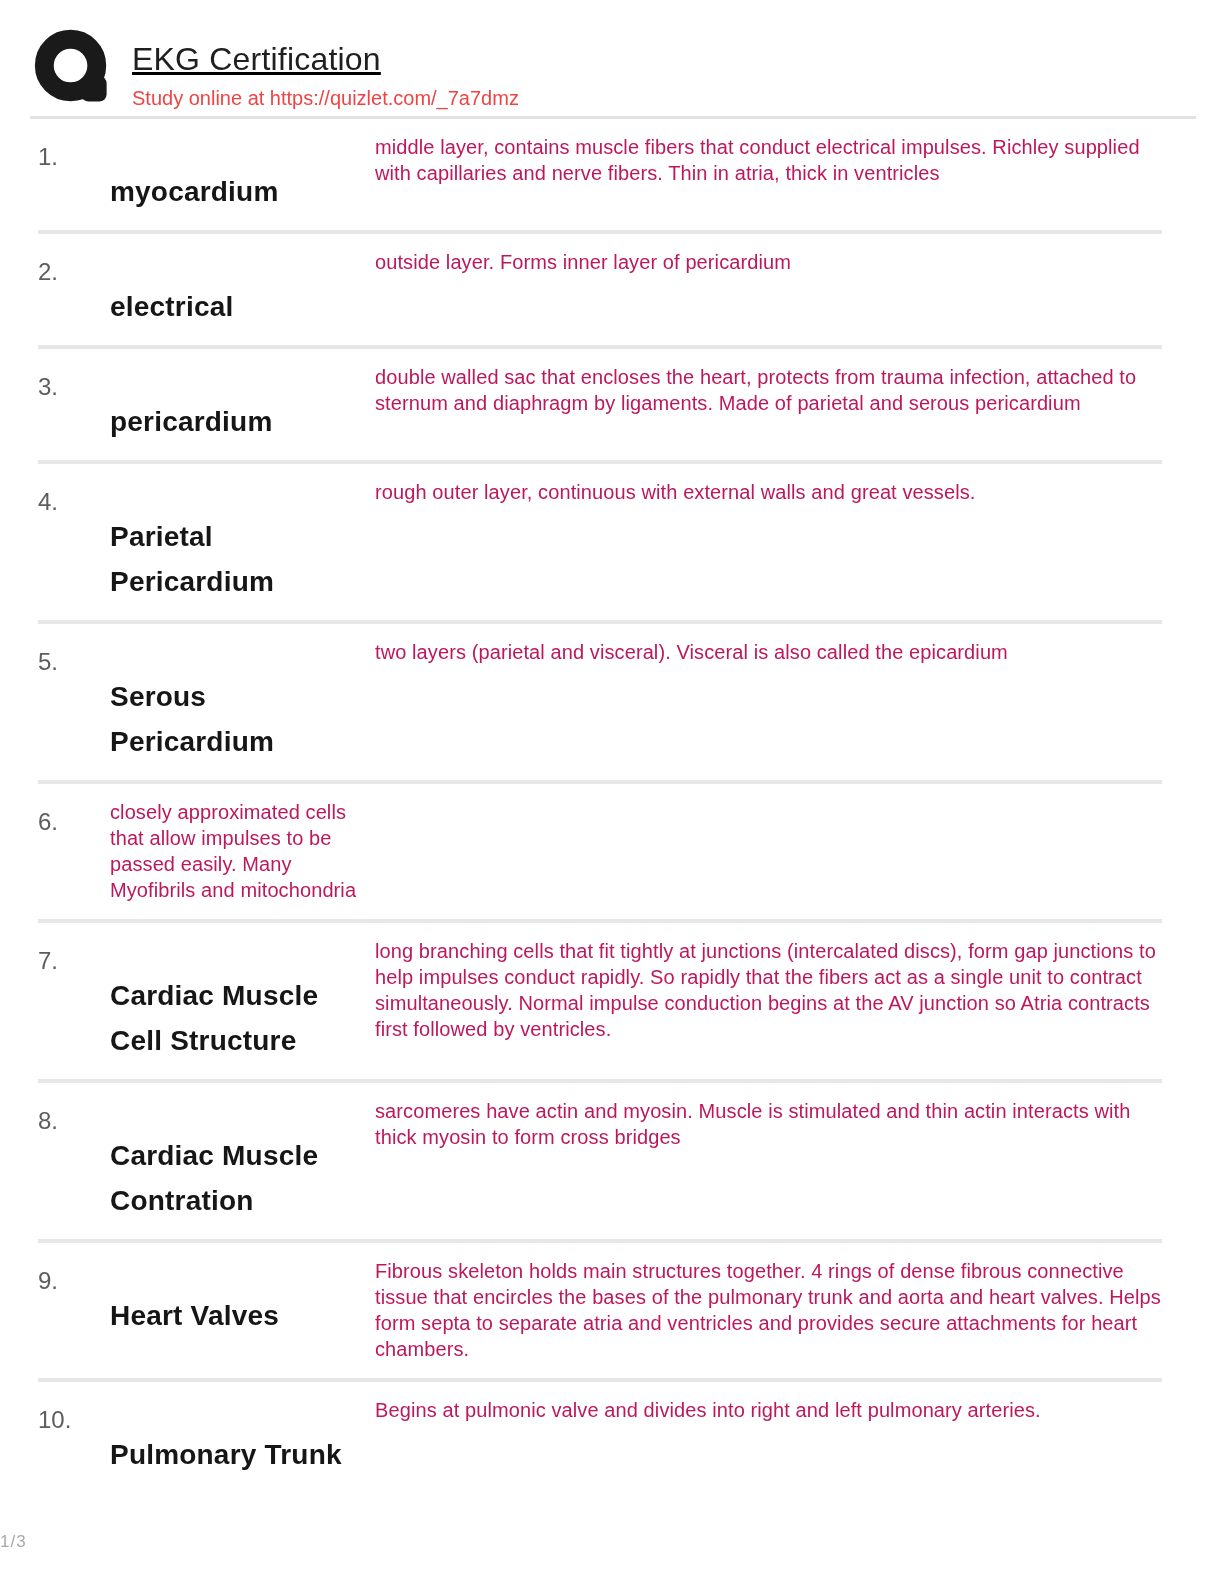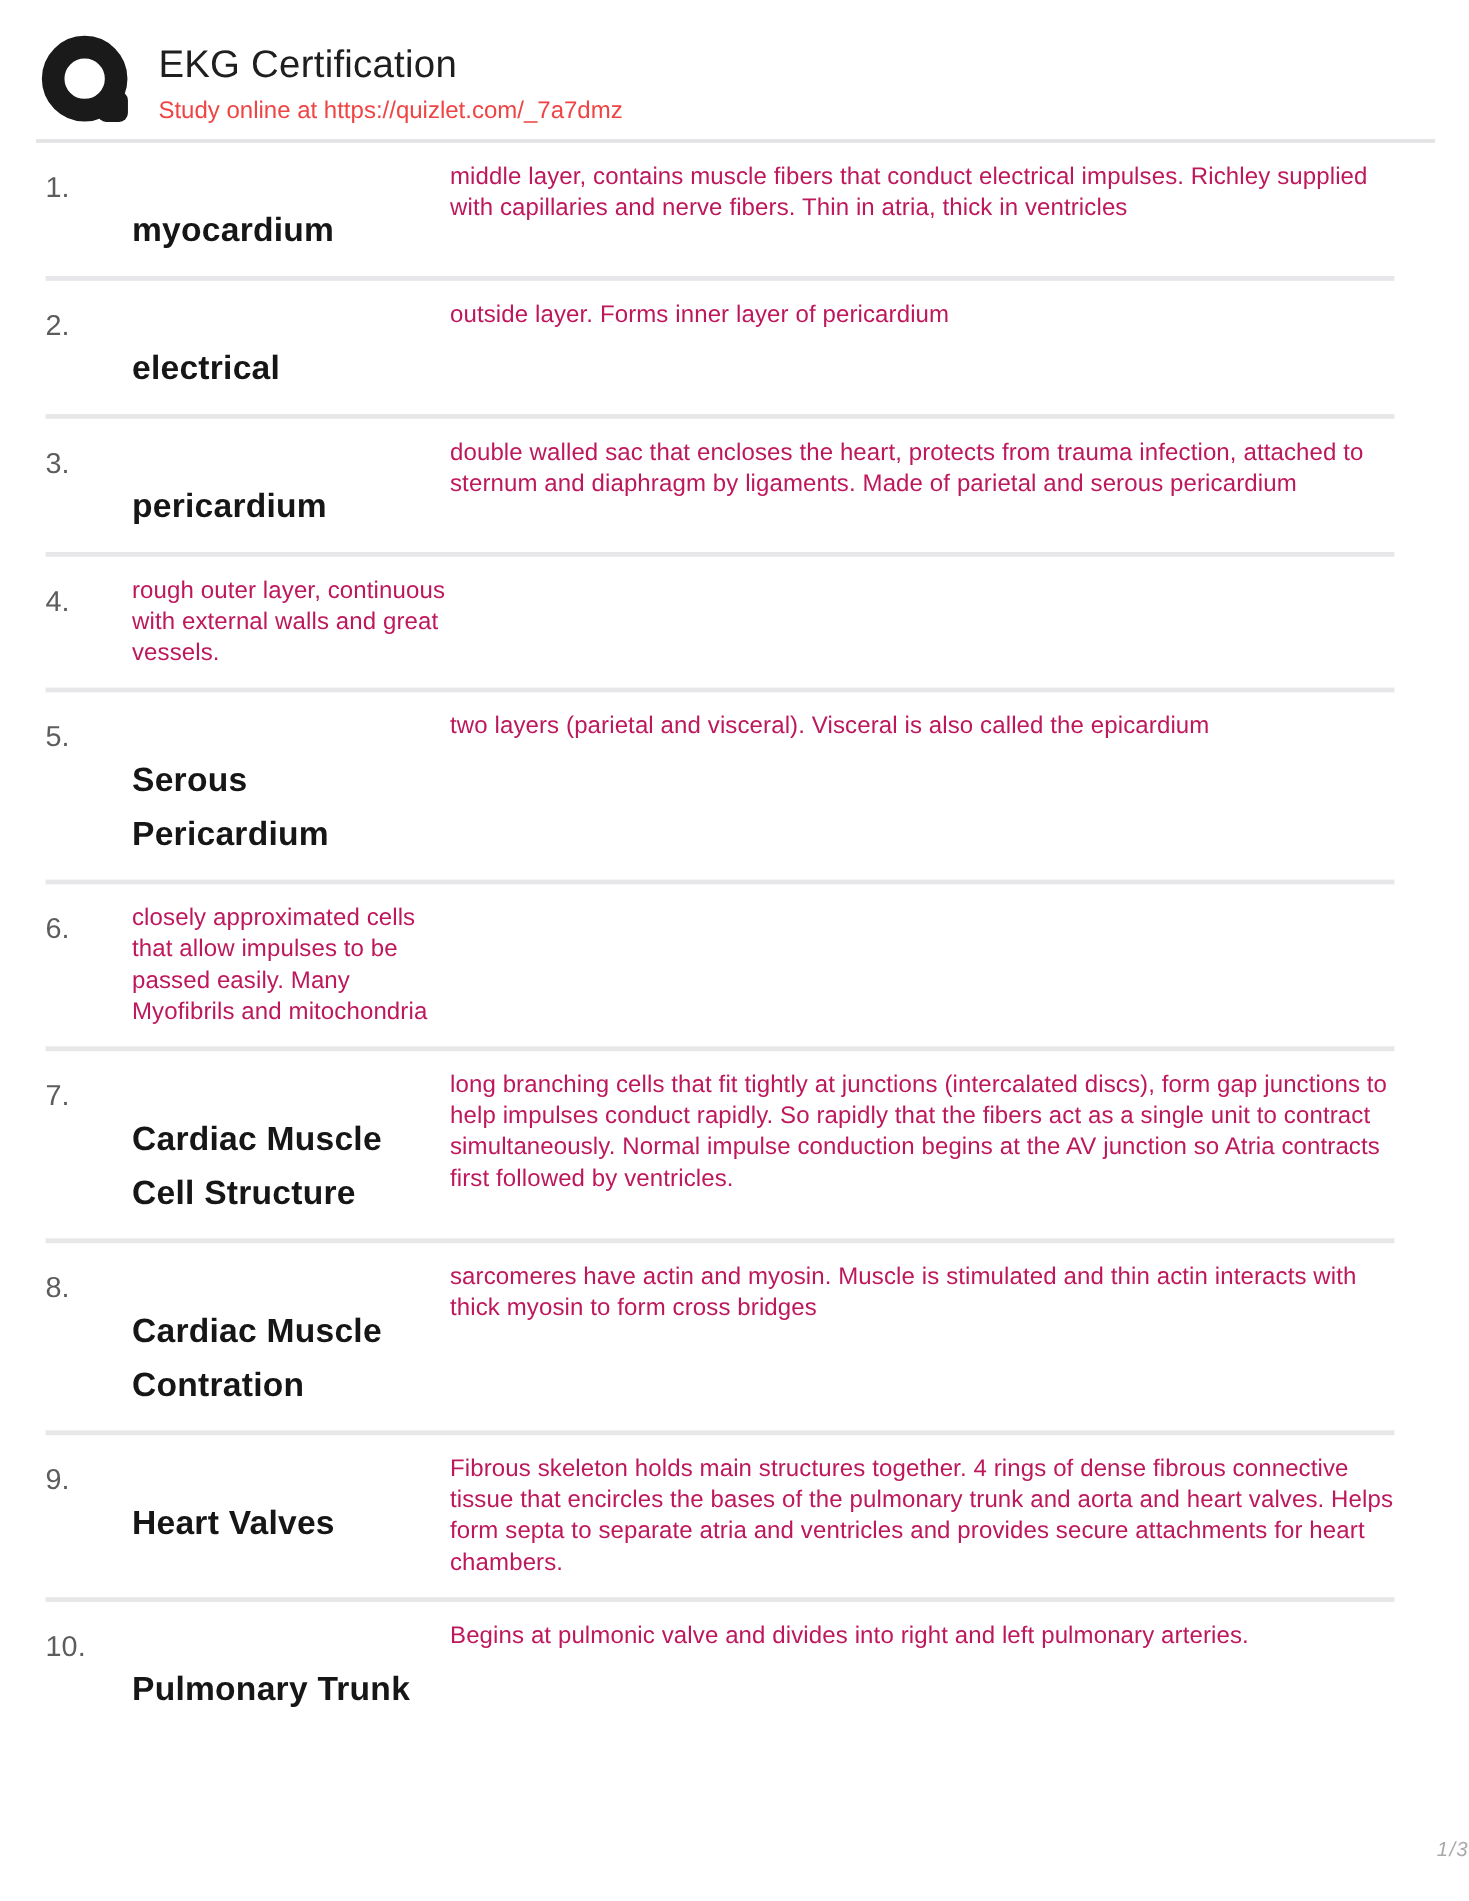--- a/index.html
+++ b/index.html
@@ -11,22 +11,23 @@
     overflow: hidden;
   }
   .page {
     width: 1224px; height: 1584px;
     position: relative;
     background: #ffffff;
   }
   
   .header {
     display: flex;
-    align-items: flex-start;
+    align-items: flex-end;
     padding: 26px 18px 0 32px;
+    text-decoration: underline;
   }
   .logo-wrap {
     width: 82px; height: 84px;
     flex: 0 0 auto;
     margin-right: 18px;
   }
   .header-text { padding-top: 8px; }
   .title {
     font-size: 32px;
     font-weight: 500;
@@ -79,23 +80,22 @@
     font-size: 20px;
     font-weight: 400;
     color: #be185d;
     line-height: 26px;
     letter-spacing: 0.1px;
   }
   
   .footer {
     position: absolute;
     bottom: 32px;
-    left: 0; right: 0;
-    text-align: right;
-    font-style: italic;
+    left: 0; right: 14px;
+    text-align: left;
   }
   .page-indicator {
     font-size: 17px;
     color: #a9a9a9;
     letter-spacing: 1px;
   }
 </style>
 </head>
 <body>
 
@@ -130,20 +130,21 @@
     </div>
 
     <div class="card-row">
       <div class="card-number">3.</div>
       <div class="card-term">pericardium</div>
       <div class="card-definition">double walled sac that encloses the heart, protects from trauma infection, attached to sternum and diaphragm by ligaments. Made of parietal and serous pericardium</div>
     </div>
 
     <div class="card-row">
       <div class="card-number">4.</div>
+      <div class="card-term">Parietal Pericardium</div>
       <div class="card-definition">rough outer layer, continuous with external walls and great vessels.</div>
     </div>
 
     <div class="card-row">
       <div class="card-number">5.</div>
       <div class="card-term">Serous Pericardium</div>
       <div class="card-definition">two layers (parietal and visceral). Visceral is also called the epicardium</div>
     </div>
 
     <div class="card-row">

